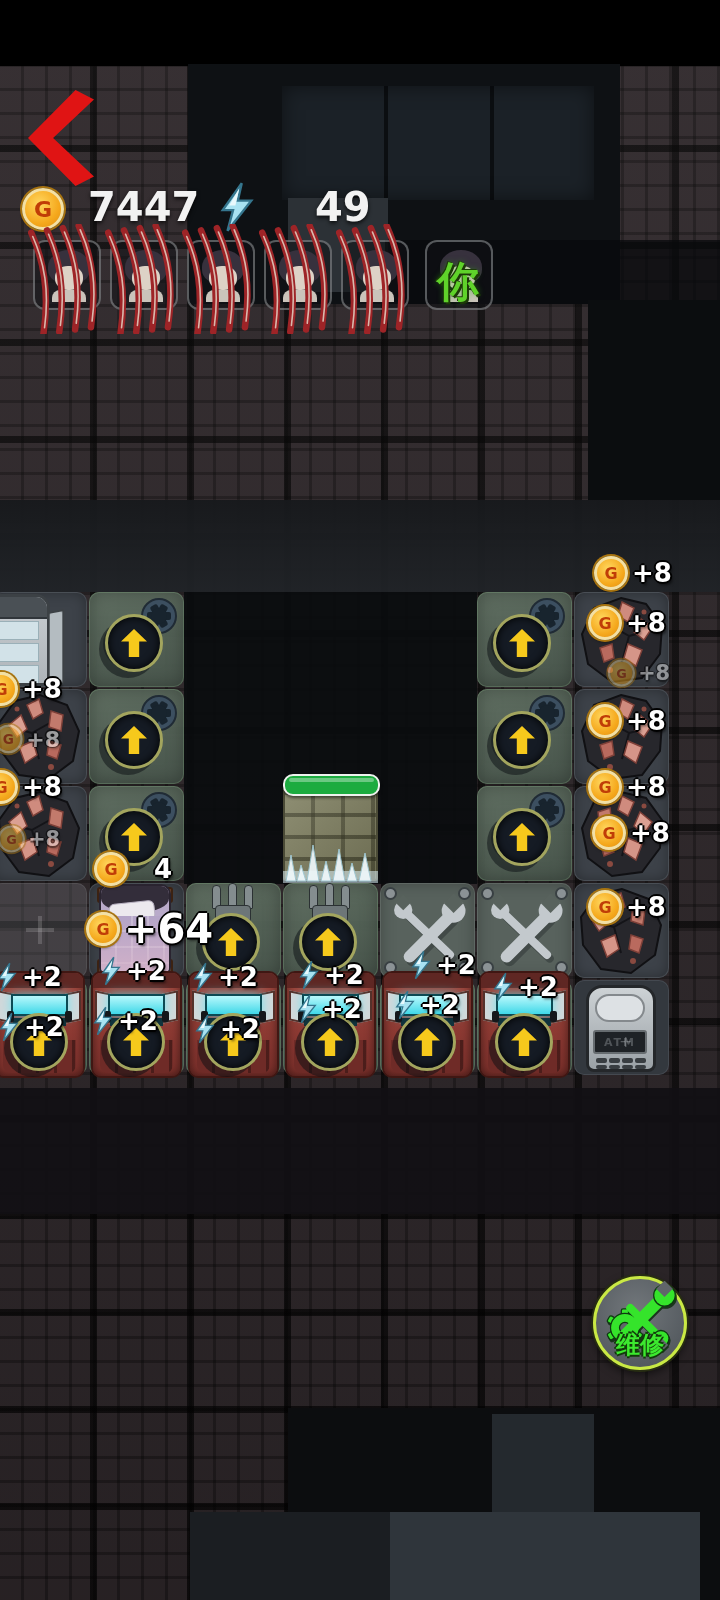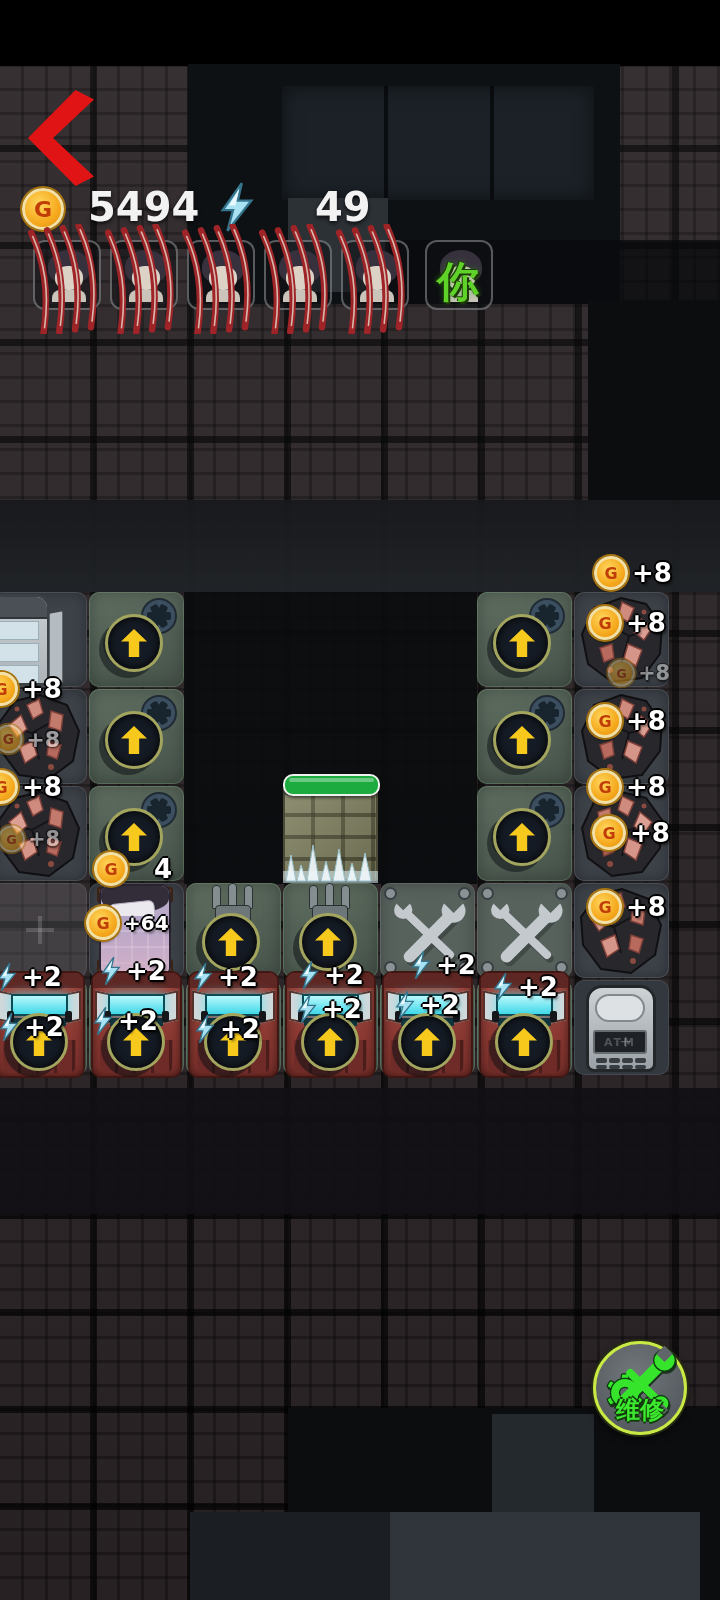--- a/index.html
+++ b/index.html
@@ -112,23 +112,23 @@
   .atm-screen{position:absolute;left:4px;top:42px;width:54px;height:24px;background:#1e2226;border:2px solid #666c70;border-radius:3px;
     display:flex;align-items:center;justify-content:center;box-sizing:border-box;}
   .atm-screen span{opacity:.28;color:#cfd4d8;font-size:11px;letter-spacing:2px;font-weight:bold;}
   .atm-plus{position:absolute;left:24px;top:0px;color:#aab0b5;opacity:.4;font-size:16px;}
   .atm-keys{position:absolute;left:7px;top:70px;width:50px;height:11px;display:grid;grid-template-columns:repeat(4,1fr);gap:2px;}
   .atm-keys i{background:#383d41;border-radius:2px;}
   
   .lbl{position:absolute;z-index:4;display:flex;align-items:center;gap:4px;}
   .lbl-text{color:#fff;font-size:26px;font-weight:bold;
     text-shadow:-2px 0 0 #000,2px 0 0 #000,0 -2px 0 #000,0 2px 0 #000,-1px -1px 0 #000,1px 1px 0 #000,2px 3px 3px rgba(0,0,0,.6);}
-  .lbl-text.big{font-size:20px;}
-  
-  #repair-btn{position:absolute;z-index:5;left:593px;top:1341px;width:94px;height:94px;border-radius:50%;
+  .lbl-text.big{font-size:40px;}
+  
+  #repair-btn{position:absolute;z-index:5;left:593px;top:1276px;width:94px;height:94px;border-radius:50%;
     background:radial-gradient(circle at 45% 35%, #72777b, #545a5f 75%);
     border:3px solid #c9e944;box-shadow:0 0 0 2px #272d12,0 4px 10px rgba(0,0,0,.6);box-sizing:border-box;cursor:pointer;}
   #repair-btn svg{position:absolute;left:4px;top:2px;}
   #repair-label{position:absolute;left:0;right:0;bottom:6px;text-align:center;font-size:24px;font-weight:bold;color:#3ce92f;
     text-shadow:-2px 0 0 #123c0a,2px 0 0 #123c0a,0 -2px 0 #123c0a,0 2px 0 #123c0a;}
 </style>
 </head>
 <body>
 
 <div id="screen">
@@ -147,21 +147,21 @@
   <div class="shade" style="left:492px;top:1414px;width:102px;height:100px;background:#24292e;"></div>
   <div class="shade" style="left:388px;top:1512px;width:312px;height:88px;background:#2f353b;"></div>
   <div class="shade" style="left:190px;top:1512px;width:200px;height:88px;background:#1b1e22;"></div>
 
   <div class="hud" id="back-btn">
     <div class="chev"></div>
   </div>
   <div class="hud coin" style="left:22px;top:188px;width:42px;height:42px;">
     <span style="font-size:22px;">G</span>
   </div>
-  <div class="hud hud-num" style="left:88px;top:184px;">5494</div>
+  <div class="hud hud-num" style="left:88px;top:184px;">7447</div>
   <div class="hud" style="left:218px;top:180px;width:38px;height:54px;">
     <svg viewBox="0 0 24 32" width="38" height="54">
       <polygon points="15,1 3,18 9.5,18 6,31 21,12 12.5,12" fill="#a8e2f2" stroke="#35768e" stroke-width="1.5"></polygon>
       <polygon points="13.5,4 7,15 11,15" fill="#e8f8fc"></polygon>
     </svg>
   </div>
   <div class="hud hud-num" style="left:315px;top:184px;">49</div>
 
   <div id="party-row">
       <div class="slot" style="left: 33px; top: 240px;">

